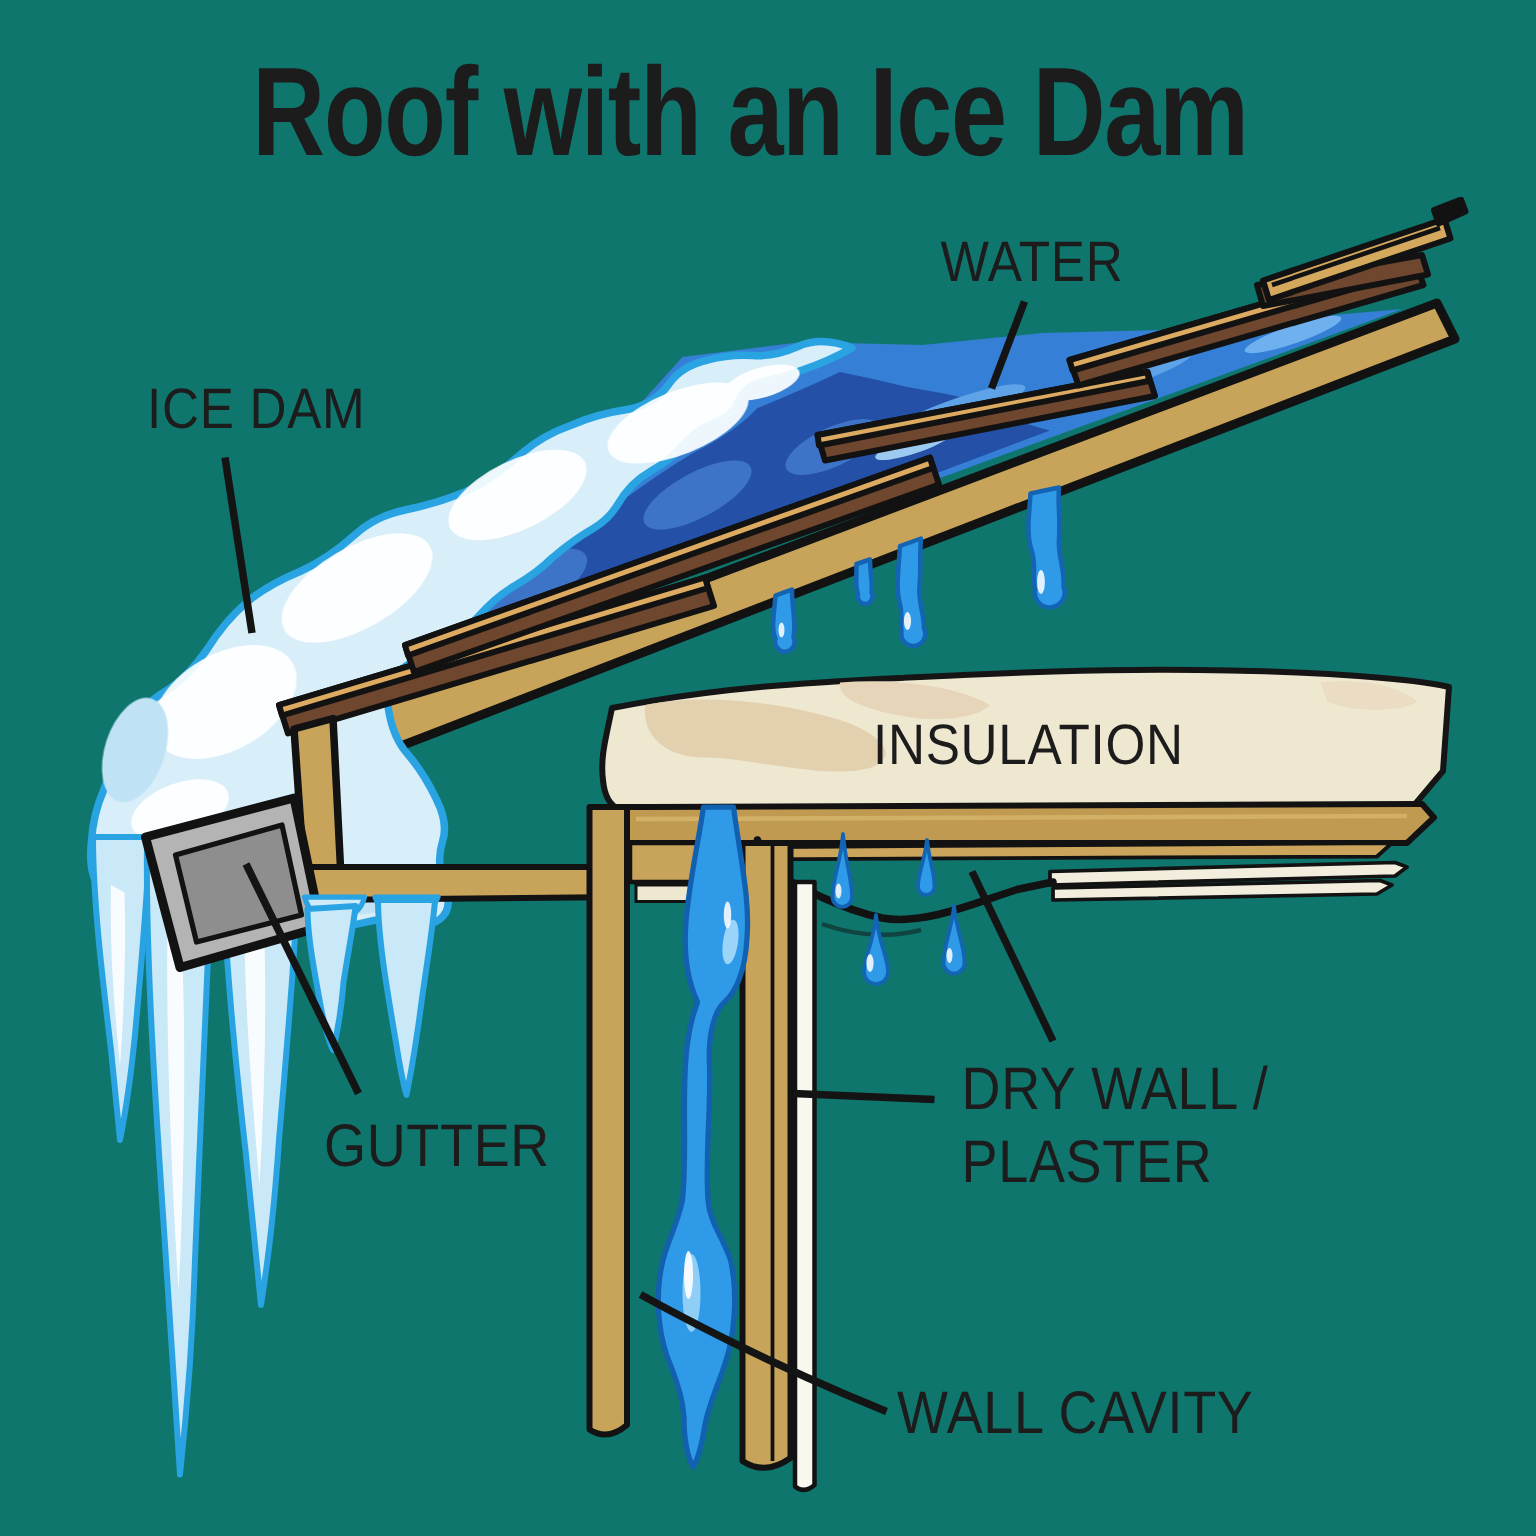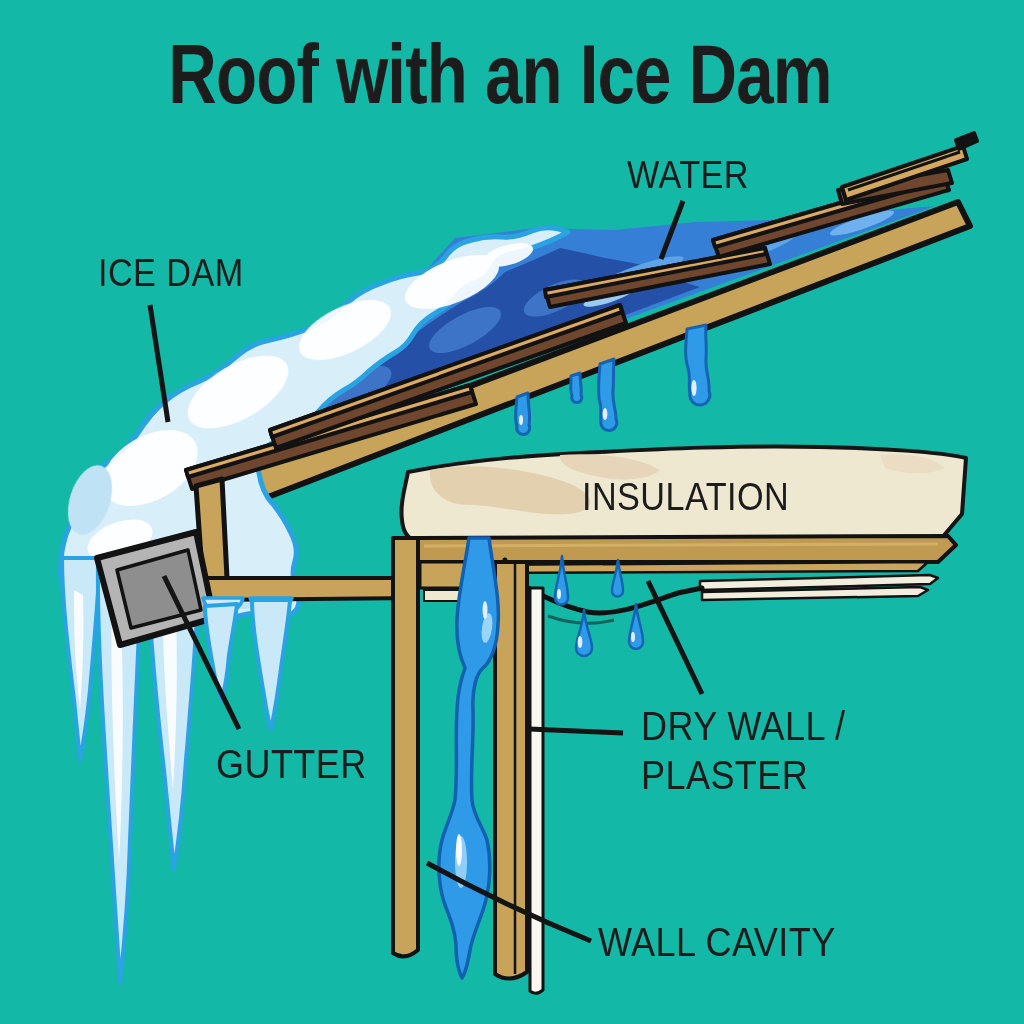--- a/index.html
+++ b/index.html
@@ -1,17 +1,17 @@
 <!DOCTYPE html>
 <html style="--c-label: #1c1c1c; --c-outline: #121212; --c-wood_tan: #c7a45a; --c-wood_tan_dark: #bd9a4e; --c-shingle_brown: #6f462e; --c-shingle_edge: #dcaa60; --c-water_blue: #3580d6; --c-pool_blue: #2450a8; --c-pool_highlight: #3e74c8; --c-ice_fill: #d8eef9; --c-ice_outline: #29a3e2; --c-icicle_fill: #c9e8f8; --c-drip_blue: #2f9ae8; --c-drip_outline: #1464b4; --c-gutter_gray: #b4b4b4; --c-gutter_gray_dark: #8e8e8e; --c-insulation_cream: #efe8d1; --c-insulation_stain: #e0cba9; --c-drywall_white: #faf7ef;"><head>
 <meta charset="utf-8">
 <style>
   html,body{margin:0;padding:0;background:#ffffff;}
   #canvas{
-    position:relative;width:1024px;height:1024px;background:#14b8a6;
+    position:relative;width:1024px;height:1024px;background:#0f766e;
     overflow:hidden;font-family:"Liberation Sans", sans-serif;
   }
   #diagram-svg{position:absolute;left:0;top:0;width:1024px;height:1024px;}
   .lbl{
     position:absolute;color:var(--c-label,#1c1c1c);
     font-family:"Liberation Sans", sans-serif;
     font-size:38px;letter-spacing:.5px;white-space:nowrap;
     transform:scaleX(.9);transform-origin:0 0;line-height:1.22;
   }
   #title{

